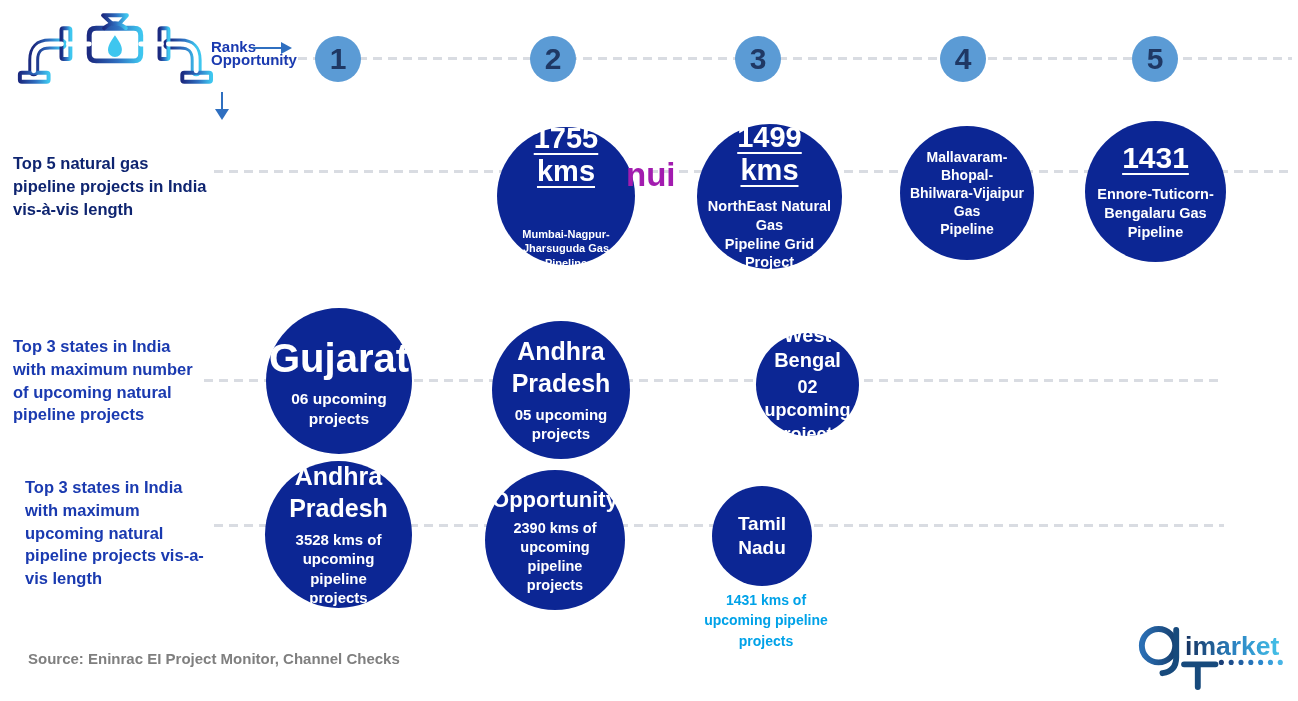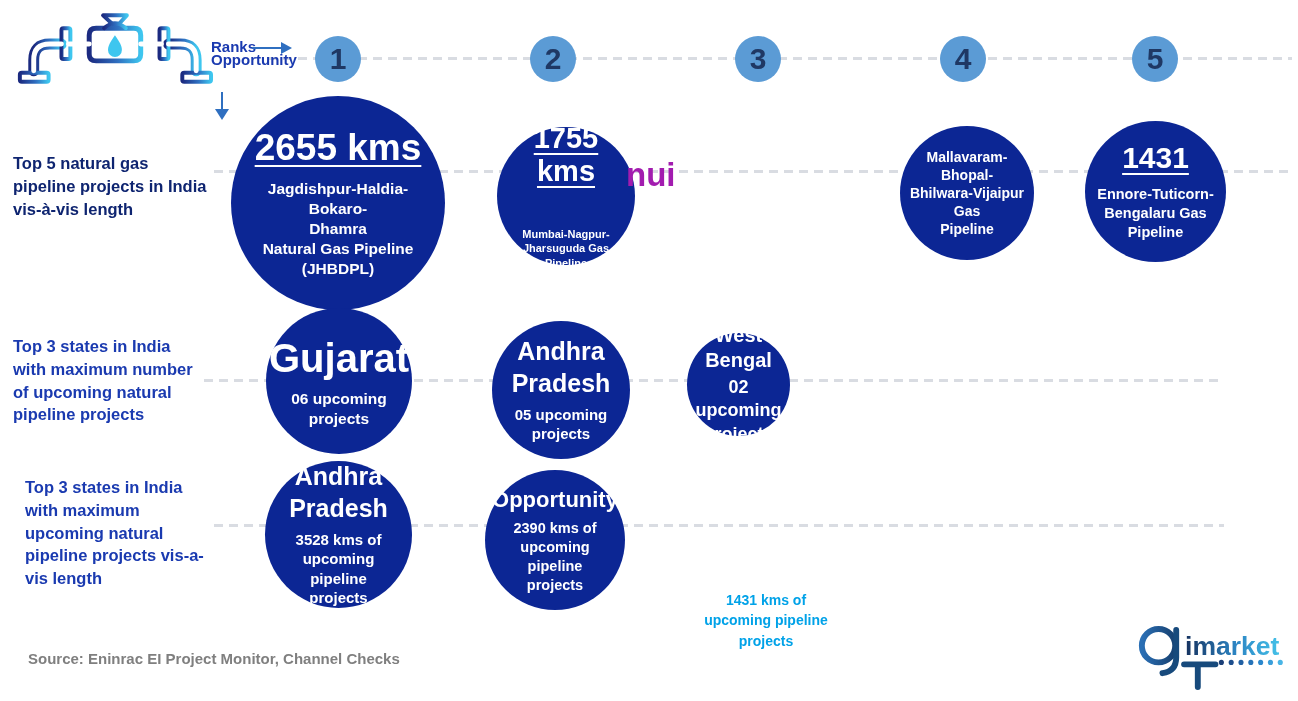--- a/index.html
+++ b/index.html
@@ -121,58 +121,61 @@
   <div class="rank-badge" style="left:315px;top:36px;">1</div>
   <div class="rank-badge" style="left:530px;top:36px;">2</div>
   <div class="rank-badge" style="left:735px;top:36px;">3</div>
   <div class="rank-badge" style="left:940px;top:36px;">4</div>
   <div class="rank-badge" style="left:1132px;top:36px;">5</div>
 
   <div class="row-label first" style="left:13px;top:152px;width:212px;">Top 5 natural gas<br>pipeline projects in India<br>vis-à-vis length</div>
   <div class="row-label rest" style="left:13px;top:335px;width:215px;">Top 3 states in India<br>with maximum number<br>of upcoming natural<br>pipeline projects</div>
   <div class="row-label rest" style="left:25px;top:476px;width:205px;">Top 3 states in India<br>with maximum<br>upcoming natural<br>pipeline projects vis-a-<br>vis length</div>
 
-  <div class="circle" style="left:231px;top:96px;width:214px;height:214px;">
-    <div class="value" style="font-size:37px;">2655 kms</div>
-    <div class="desc" style="font-size:15.5px;">Jagdishpur-Haldia-Bokaro-<br>Dhamra<br>Natural Gas Pipeline<br>(JHBDPL)</div>
-  </div>
   <div class="circle" style="left:497px;top:127px;width:138px;height:138px;">
     <div class="value" style="font-size:29px;margin-bottom:7px;">1755 kms</div>
     <div class="desc" style="font-size:11px;margin-top:32px;">Mumbai-Nagpur-<br>Jharsuguda Gas<br>Pipeline</div>
   </div>
+  <div class="circle" style="left:697px;top:124px;width:145px;height:145px;">
+    <div class="value" style="font-size:29px;">1499 kms</div>
+    <div class="desc" style="font-size:14.5px;">NorthEast Natural Gas<br>Pipeline Grid Project</div>
+  </div>
   <div class="circle" style="left:900px;top:126px;width:134px;height:134px;">
     <div class="desc" style="font-size:14px;">Mallavaram-Bhopal-<br>Bhilwara-Vijaipur Gas<br>Pipeline</div>
   </div>
   <div class="circle" style="left:1085px;top:121px;width:141px;height:141px;">
     <div class="value" style="font-size:30px;">1431</div>
     <div class="desc" style="font-size:14.5px;">Ennore-Tuticorn-<br>Bengalaru Gas<br>Pipeline</div>
   </div>
 
   <div class="stray" style="left:626px;top:156px;">nui</div>
 
   <div class="circle" style="left:266px;top:308px;width:146px;height:146px;">
     <div class="state" style="font-size:40px;">Gujarat</div>
     <div class="sub" style="font-size:15.5px;">06 upcoming<br>projects</div>
   </div>
   <div class="circle" style="left:492px;top:321px;width:138px;height:138px;">
     <div class="state" style="font-size:25px;">Andhra<br>Pradesh</div>
     <div class="sub" style="font-size:15px;">05 upcoming<br>projects</div>
   </div>
-  <div class="circle" style="left:687px;top:333px;width:103px;height:103px;align-items:center;">
+  <div class="circle" style="left:756px;top:333px;width:103px;height:103px;align-items:center;">
     <div class="state" style="font-size:20px;margin-bottom:3px;">West<br>Bengal</div>
     <div class="sub" style="font-size:18px;">02 upcoming<br>projects</div>
   </div>
 
   <div class="circle" style="left:265px;top:461px;width:147px;height:147px;">
     <div class="state" style="font-size:25px;">Andhra<br>Pradesh</div>
     <div class="sub" style="font-size:15px;">3528 kms of<br>upcoming pipeline<br>projects</div>
   </div>
   <div class="circle" style="left:485px;top:470px;width:140px;height:140px;">
     <div class="state" style="font-size:22px;">Opportunity</div>
     <div class="sub" style="font-size:14.5px;">2390 kms of<br>upcoming pipeline<br>projects</div>
+  </div>
+  <div class="circle" style="left:712px;top:486px;width:100px;height:100px;">
+    <div class="state" style="font-size:19px;margin:0;">Tamil Nadu</div>
   </div>
   <div class="tn-caption" style="left:691px;top:590px;width:150px;">1431 kms of<br>upcoming pipeline<br>projects</div>
 
   <div class="source" style="left:28px;top:650px;">Source: Eninrac EI Project Monitor, Channel Checks</div>
 
   <svg class="logo" width="162" height="78" viewBox="0 0 165 79">
     <defs>
       <linearGradient id="lg" x1="0" y1="0" x2="1" y2="0">
         <stop offset="0" stop-color="#16325f"></stop>
         <stop offset="0.55" stop-color="#2c86c5"></stop>

